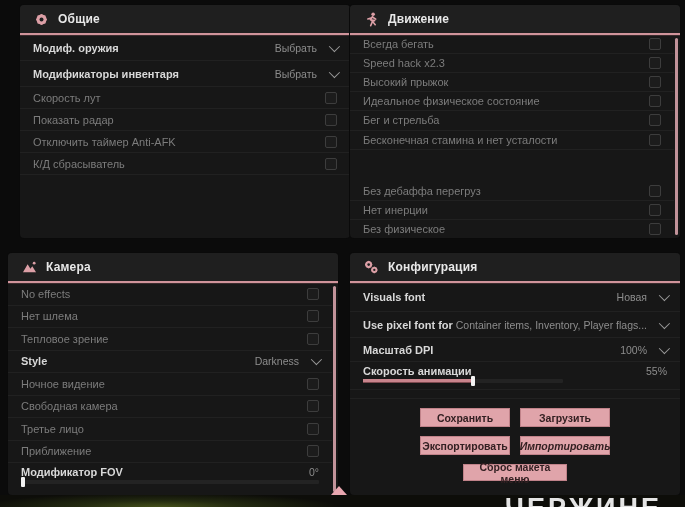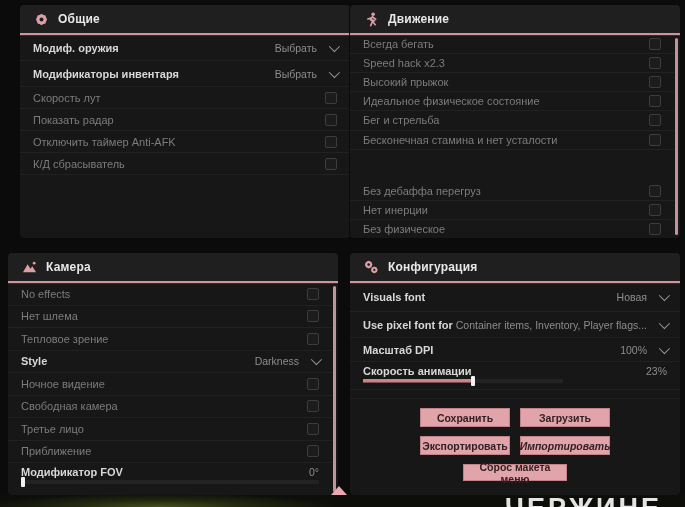--- a/index.html
+++ b/index.html
@@ -265,21 +265,21 @@
       <div class="row" style="height:24px;">
         <span class="lbl active">Масштаб DPI</span>
         <span class="dd">
           <span class="dd-val">100%</span>
           <span class="chev"></span>
         </span>
       </div>
       <div style="height:28px;padding:0 13px;border-bottom:1px solid #212121;box-sizing:border-box;">
         <div style="display:flex;justify-content:space-between;align-items:center;height:17px;">
           <span class="lbl active">Скорость анимации</span>
-          <span class="val">23%</span>
+          <span class="val">55%</span>
         </div>
         <div class="slider-track" style="width:200px;">
           <div class="slider-fill" style="width: 55%;"></div>
           <div class="slider-handle" style="left: calc(55% - 2px);"></div>
         </div>
       </div>
       <div style="height:8px;border-bottom:1px solid #212121;"></div>
       <div class="btn-row" style="margin-top:9px;">
         <div class="btn" style="width:88px;height:17px;">Сохранить</div>
         <div class="btn" style="width:88px;height:17px;">Загрузить</div>

